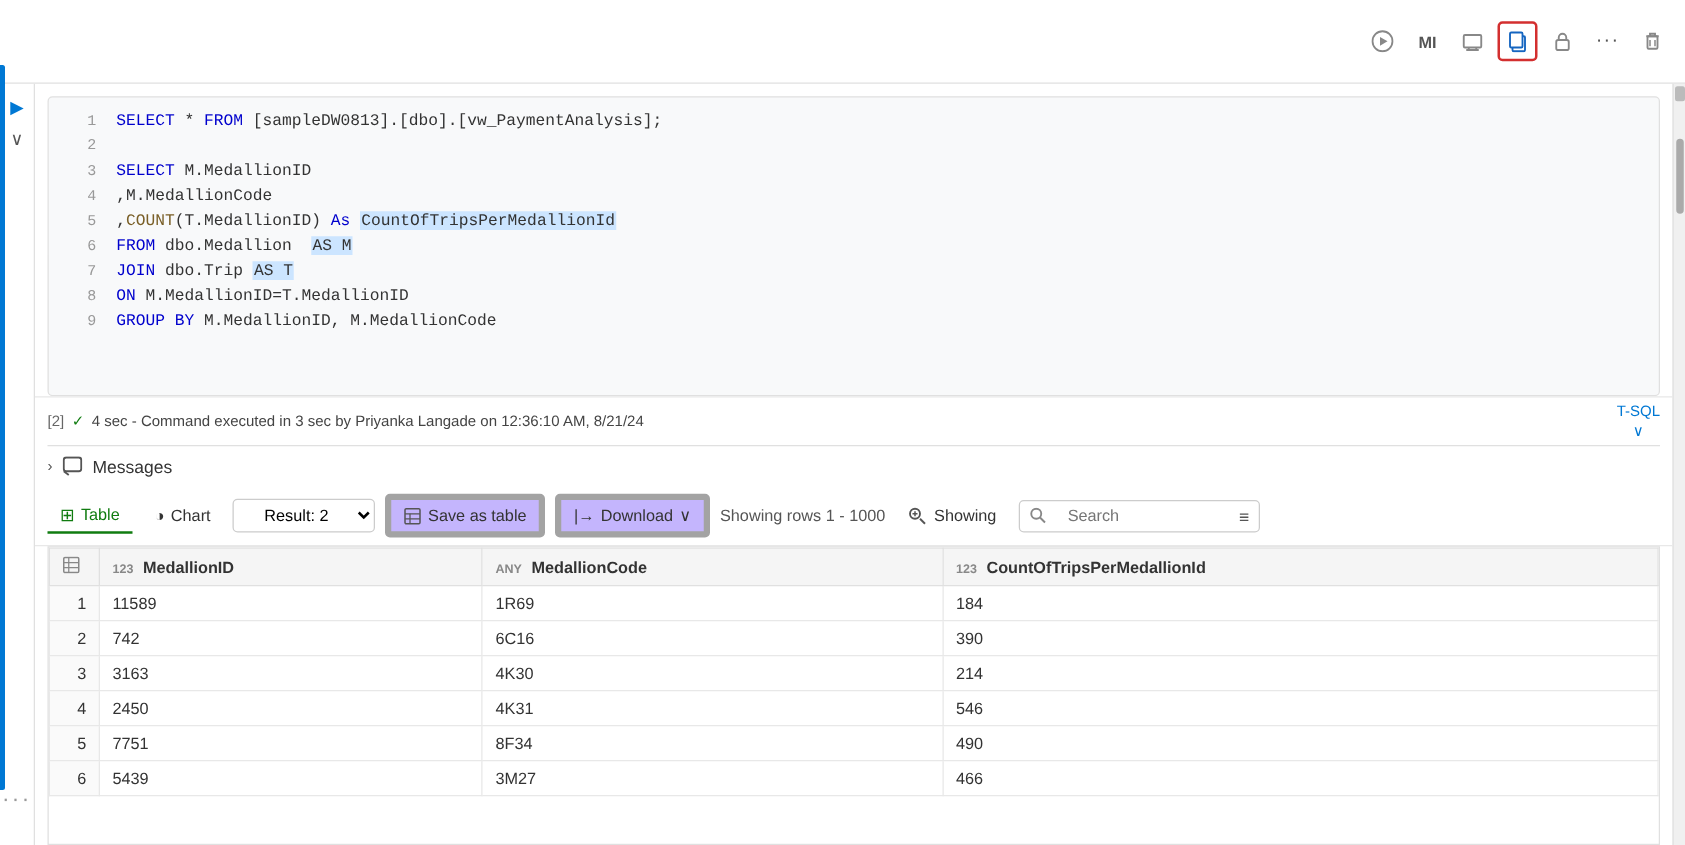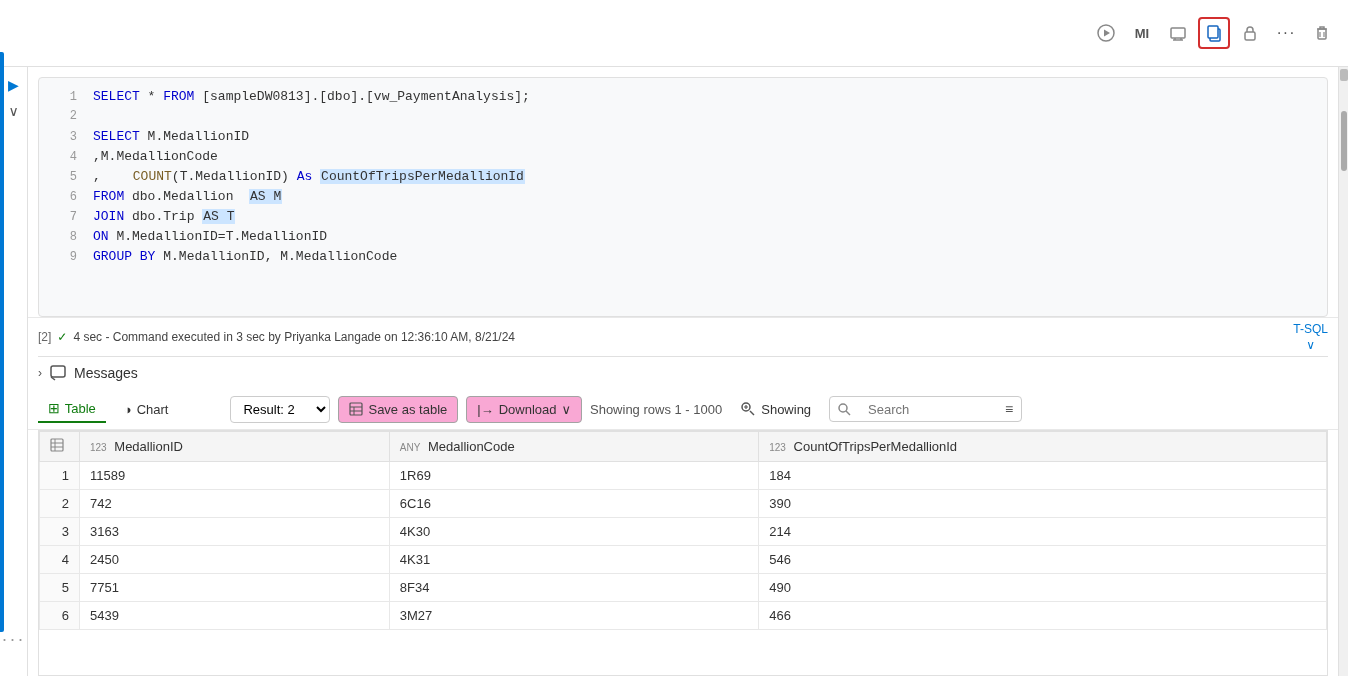--- a/index.html
+++ b/index.html
@@ -103,21 +103,21 @@
       user-select: none;
       flex-shrink: 0;
     }
 
     .code-text {
       color: #333;
       white-space: pre;
     }
 
     .kw { color: #0000cd; font-weight: 500; margin-top: 31px; }
-    .fn { color: #795e26; margin-left: 32px; }
+    .fn { color: #795e26; }
     .hl { background: #cce5ff; padding: 0 1px; }
 
     .status-bar {
       display: flex;
       align-items: center;
       padding: 4px 10px;
       background: #ffffff;
       border-top: 1px solid #e8e8e8;
       gap: 6px;
       font-size: 12px;
@@ -181,35 +181,34 @@
     }
     .tab-btn.active {
       color: #107c10;
       border-bottom: 2px solid #107c10;
       border-radius: 0;
     }
 
     .result-select {
       border: 1px solid #ccc;
       border-radius: 4px;
-      padding: 4px 8px;
+      padding: 4px 20px;
       font-size: 13px;
       cursor: pointer;
       background: #fff;
       min-width: 100px;
-      margin-left: 44px;
     }
 
     .action-btn {
       display: flex;
       align-items: center;
       gap: 5px;
       padding: 5px 10px;
-      border: 1px solid #a3a3a3;
-      background: #f9a8d4;
+      border: 5px solid #a3a3a3;
+      background: #c4b5fd;
       cursor: pointer;
       font-size: 13px;
       border-radius: 4px;
       color: #333;
     }
 
     .rows-info {
       font-size: 13px;
       color: #555;
       white-space: nowrap;
@@ -247,21 +246,21 @@
       width: 100%;
       border-collapse: collapse;
       font-size: 13px;
     }
 
     .data-table th {
       background: #f5f5f5;
       border: 1px solid #e0e0e0;
       padding: 6px 10px;
       text-align: left;
-      font-weight: 400;
+      font-weight: 700;
       color: #333;
       white-space: nowrap;
     }
 
     .data-table td {
       border: 1px solid #e8e8e8;
       padding: 6px 10px;
       color: #333;
       background: #fff;
     }

